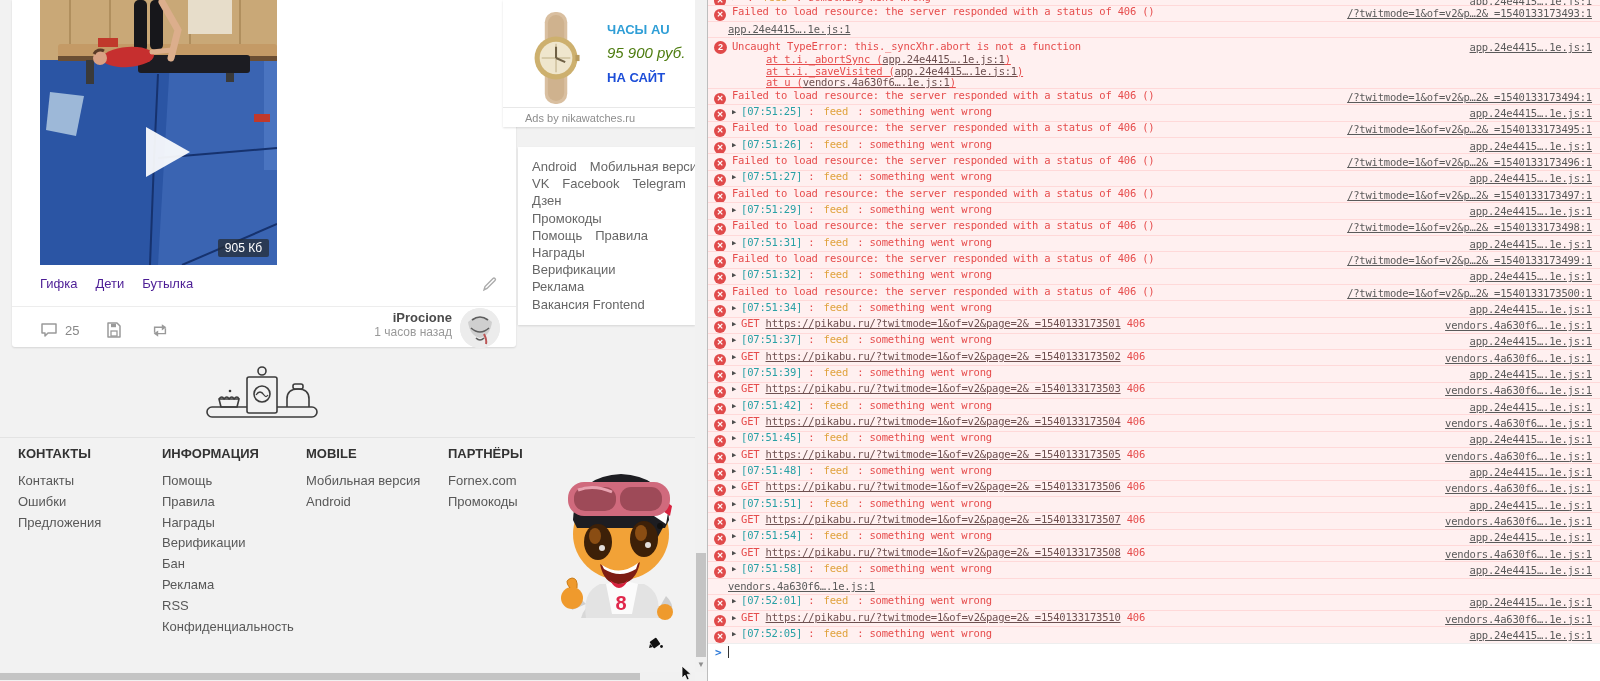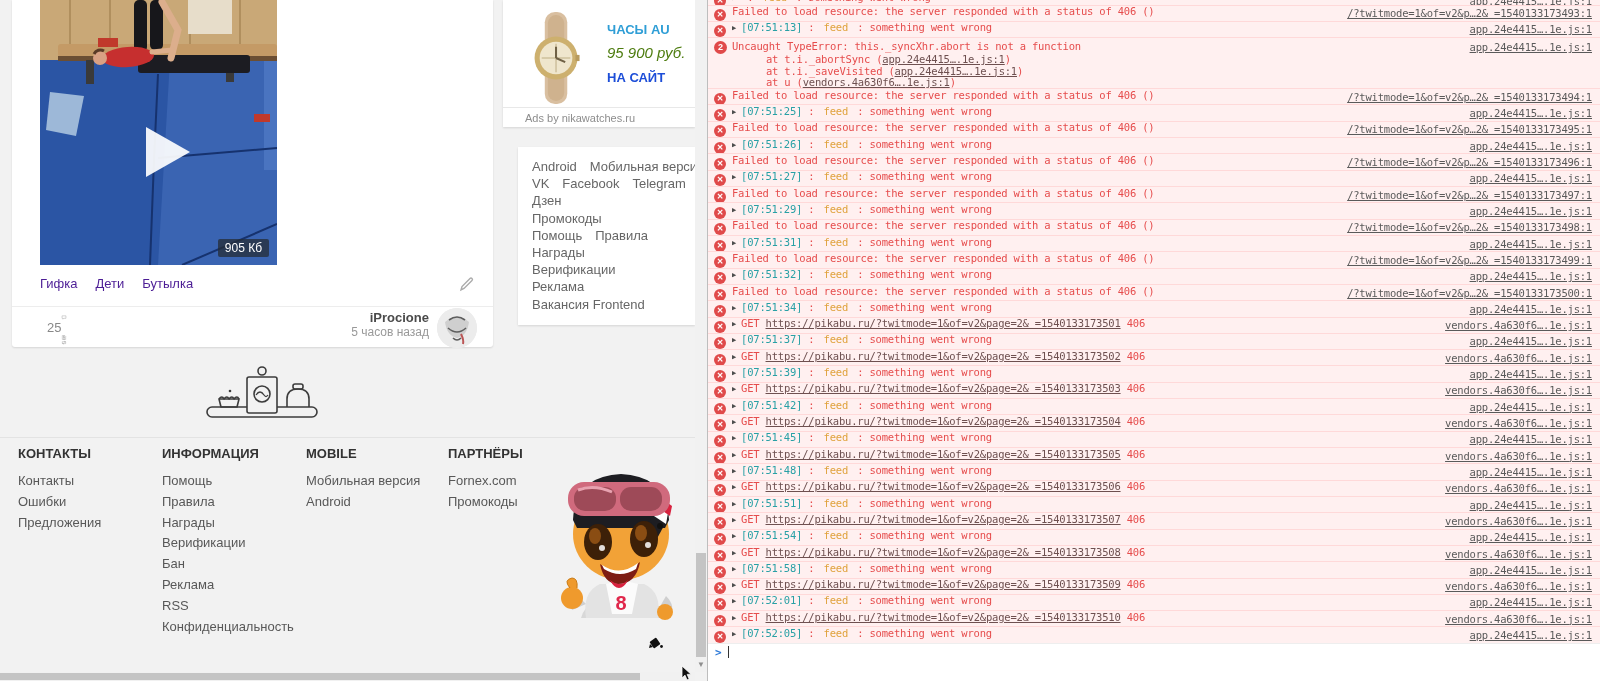--- a/index.html
+++ b/index.html
@@ -1,29 +1,29 @@
 <!DOCTYPE html>
 <html><head>
 <meta charset="utf-8">
 <style>
   html,body{margin:0;padding:0;background:#ddd;}
   .stage{position:relative;width:1600px;height:681px;overflow:hidden;background:#f2f2f2;
          font-family:"Liberation Sans",sans-serif;}
   
   .pagearea{position:absolute;left:0;top:0;width:707px;height:681px;background:#f2f2f2;overflow:hidden;}
   .card{position:absolute;background:#fff;box-shadow:0 1px 2px rgba(0,0,0,.12);}
-  .post-card{left:12px;top:0;width:481px;height:347px;border-radius:0 0 3px 3px;}
+  .post-card{left:12px;top:0;width:481px;height:347px;border-radius:0 0 3px 3px;padding-left:23px;}
   .post-image{position:absolute;left:28px;top:0;width:237px;height:265px;overflow:hidden;background:#2b55a4;}
   .size-badge{position:absolute;right:8px;bottom:8px;background:rgba(38,44,52,.75);color:#fff;
               font-size:12px;padding:2px 7px;border-radius:2px;}
   .tags-row{position:absolute;left:28px;top:276px;font-size:13px;color:#4c1d95;}
   .tags-row .tag{margin-right:18px;cursor:pointer;}
   .pencil{position:absolute;right:18px;top:276px;width:16px;height:16px;}
   .post-divider{position:absolute;left:0;top:306px;width:100%;border-top:1px solid #ededed;}
-  .actions{position:absolute;left:28px;top:315px;height:30px;display:flex;align-items:center;color:#9a9a9a;flex-direction:column;}
+  .actions{position:absolute;left:28px;top:315px;height:30px;display:flex;align-items:center;color:#9a9a9a;}
   .actions .cnt{font-size:13px;color:#888;margin:0 26px 0 7px;}
   .act-icon{width:18px;height:18px;margin-right:0;}
   .act-gap{width:28px;}
   .author{position:absolute;right:64px;top:310px;text-align:right;}
   .author .nm{font-size:13px;font-weight:bold;color:#4a4a4a;}
   .author .tm{font-size:12px;color:#999;}
   .avatar{position:absolute;right:16px;top:308px;width:40px;height:40px;border-radius:50%;overflow:hidden;background:#e9e9e9;}
   
   .ad-card{left:503px;top:0;width:192px;height:127px;}
   .ad-title{position:absolute;left:104px;top:22px;font-size:13px;font-weight:bold;color:#2f9ed6;white-space:nowrap;}
@@ -70,21 +70,21 @@
   .teal{color:#28a0a5;}
   .corange{color:#e0a23c;margin:0 3px;}
   .clink{color:#5a5a5a;text-decoration:underline;margin-left:14px;flex:none;cursor:pointer;}
   .culink{color:#6e5050;text-decoration:underline;cursor:pointer;}
   .exc{box-sizing:border-box;height:51px;background:#fff0f0;border-top:1px solid #ffd9d9;
        padding:2px 8px 0 6px;overflow:hidden;}
   .exc .line1{display:flex;align-items:center;white-space:nowrap;}
   .badge{display:inline-block;min-width:13px;height:13px;border-radius:7px;background:#e04a4a;color:#fff;
          font-family:"Liberation Sans",sans-serif;font-size:9px;font-weight:bold;line-height:13px;
          text-align:center;margin-right:5px;flex:none;}
-  .stackline{padding-left:52px;line-height:11.6px;white-space:nowrap;color:#e64c4c;}
+  .stackline{padding-left:52px;line-height:11.6px;white-space:nowrap;color:#e64c4c;text-decoration:underline;}
   .prompt-row{box-sizing:border-box;height:18px;background:#fff;border-top:1px solid #eee;
               display:flex;align-items:center;padding-left:7px;}
   .chev{color:#2f7bd8;font-size:11px;font-weight:bold;}
   .caret{display:inline-block;width:1px;height:12px;background:#333;margin-left:7px;}
 </style>
 </head>
 <body>
 
 <div class="stage">
 
@@ -153,21 +153,21 @@
         <svg class="act-icon" viewBox="0 0 20 18">
           <path d="M4,12 V6 h9" fill="none" stroke="#9a9a9a" stroke-width="1.6"></path>
           <polygon points="12,2.5 17,6 12,9.5" fill="#9a9a9a"></polygon>
           <path d="M16,7 v6 h-9" fill="none" stroke="#9a9a9a" stroke-width="1.6"></path>
           <polygon points="8,9.5 3,13 8,16.5" fill="#9a9a9a"></polygon>
         </svg>
       </div>
 
       <div class="author">
         <div class="nm">iProcione</div>
-        <div class="tm">5 часов назад</div>
+        <div class="tm">1 часов назад</div>
       </div>
       <div class="avatar">
         <svg width="40" height="40" viewBox="0 0 40 40">
           <circle cx="20" cy="20" r="20" fill="#ececec"></circle>
           <path d="M8,14 q12,-10 24,0 q-2,14 -12,16 q-10,-2 -12,-16" fill="#cfcfcf"></path>
           <path d="M12,12 q8,-6 16,0 M11,20 q9,8 18,0 M16,30 q4,4 8,0" stroke="#5d5d5d" stroke-width="1.6" fill="none"></path>
           <path d="M24,26 q3,6 2,10" stroke="#b55" stroke-width="2" fill="none"></path>
         </svg>
       </div>
     </div>
@@ -305,21 +305,20 @@
     <div id="console-rows">
         <div class="crow partial">
           <span class="left"><span class="err-icon">✕</span><span class="tri">▶</span><span class="cred"> : </span><span class="corange">feed</span><span class="cred"> : something went wrong</span></span>
           <span class="clink">app.24e4415….1e.js:1</span>
         </div>
         <div class="crow">
           <span class="left"><span class="err-icon">✕</span><span class="cred">Failed to load resource: the server responded with a status of 406 ()</span></span>
           <span class="clink">/?twitmode=1&amp;of=v2&amp;p…2&amp; =1540133173493:1</span>
         </div>
         <div class="crow">
-          <span class="left"><span class="err-icon">✕</span><span class="tri">▶</span><span class="teal">[07:51:13]</span><span class="cred"> : </span><span class="corange">feed</span><span class="cred"> : something went wrong</span></span>
           <span class="clink">app.24e4415….1e.js:1</span>
         </div>
         <div class="exc">
           <div class="line1">
             <span class="left"><span class="badge">2</span><span class="cred">Uncaught TypeError: this._syncXhr.abort is not a function</span></span>
             <span class="clink">app.24e4415….1e.js:1</span>
           </div>
           <div class="stackline"><span class="cred">at t.i._abortSync (</span><span class="culink">app.24e4415….1e.js:1</span><span class="cred">)</span></div>
           <div class="stackline"><span class="cred">at t.i._saveVisited (</span><span class="culink">app.24e4415….1e.js:1</span><span class="cred">)</span></div>
           <div class="stackline"><span class="cred">at u (</span><span class="culink">vendors.4a630f6….1e.js:1</span><span class="cred">)</span></div>
@@ -438,21 +437,20 @@
         </div>
         <div class="crow">
           <span class="left"><span class="err-icon">✕</span><span class="tri">▶</span><span class="cred">GET </span><span class="culink">https://pikabu.ru/?twitmode=1&amp;of=v2&amp;page=2&amp; =1540133173508</span><span class="cred"> 406</span></span>
           <span class="clink">vendors.4a630f6….1e.js:1</span>
         </div>
         <div class="crow">
           <span class="left"><span class="err-icon">✕</span><span class="tri">▶</span><span class="teal">[07:51:58]</span><span class="cred"> : </span><span class="corange">feed</span><span class="cred"> : something went wrong</span></span>
           <span class="clink">app.24e4415….1e.js:1</span>
         </div>
         <div class="crow">
-          <span class="left"><span class="err-icon">✕</span><span class="tri">▶</span><span class="cred">GET </span><span class="culink">https://pikabu.ru/?twitmode=1&amp;of=v2&amp;page=2&amp; =1540133173509</span><span class="cred"> 406</span></span>
           <span class="clink">vendors.4a630f6….1e.js:1</span>
         </div>
         <div class="crow">
           <span class="left"><span class="err-icon">✕</span><span class="tri">▶</span><span class="teal">[07:52:01]</span><span class="cred"> : </span><span class="corange">feed</span><span class="cred"> : something went wrong</span></span>
           <span class="clink">app.24e4415….1e.js:1</span>
         </div>
         <div class="crow">
           <span class="left"><span class="err-icon">✕</span><span class="tri">▶</span><span class="cred">GET </span><span class="culink">https://pikabu.ru/?twitmode=1&amp;of=v2&amp;page=2&amp; =1540133173510</span><span class="cred"> 406</span></span>
           <span class="clink">vendors.4a630f6….1e.js:1</span>
         </div>

